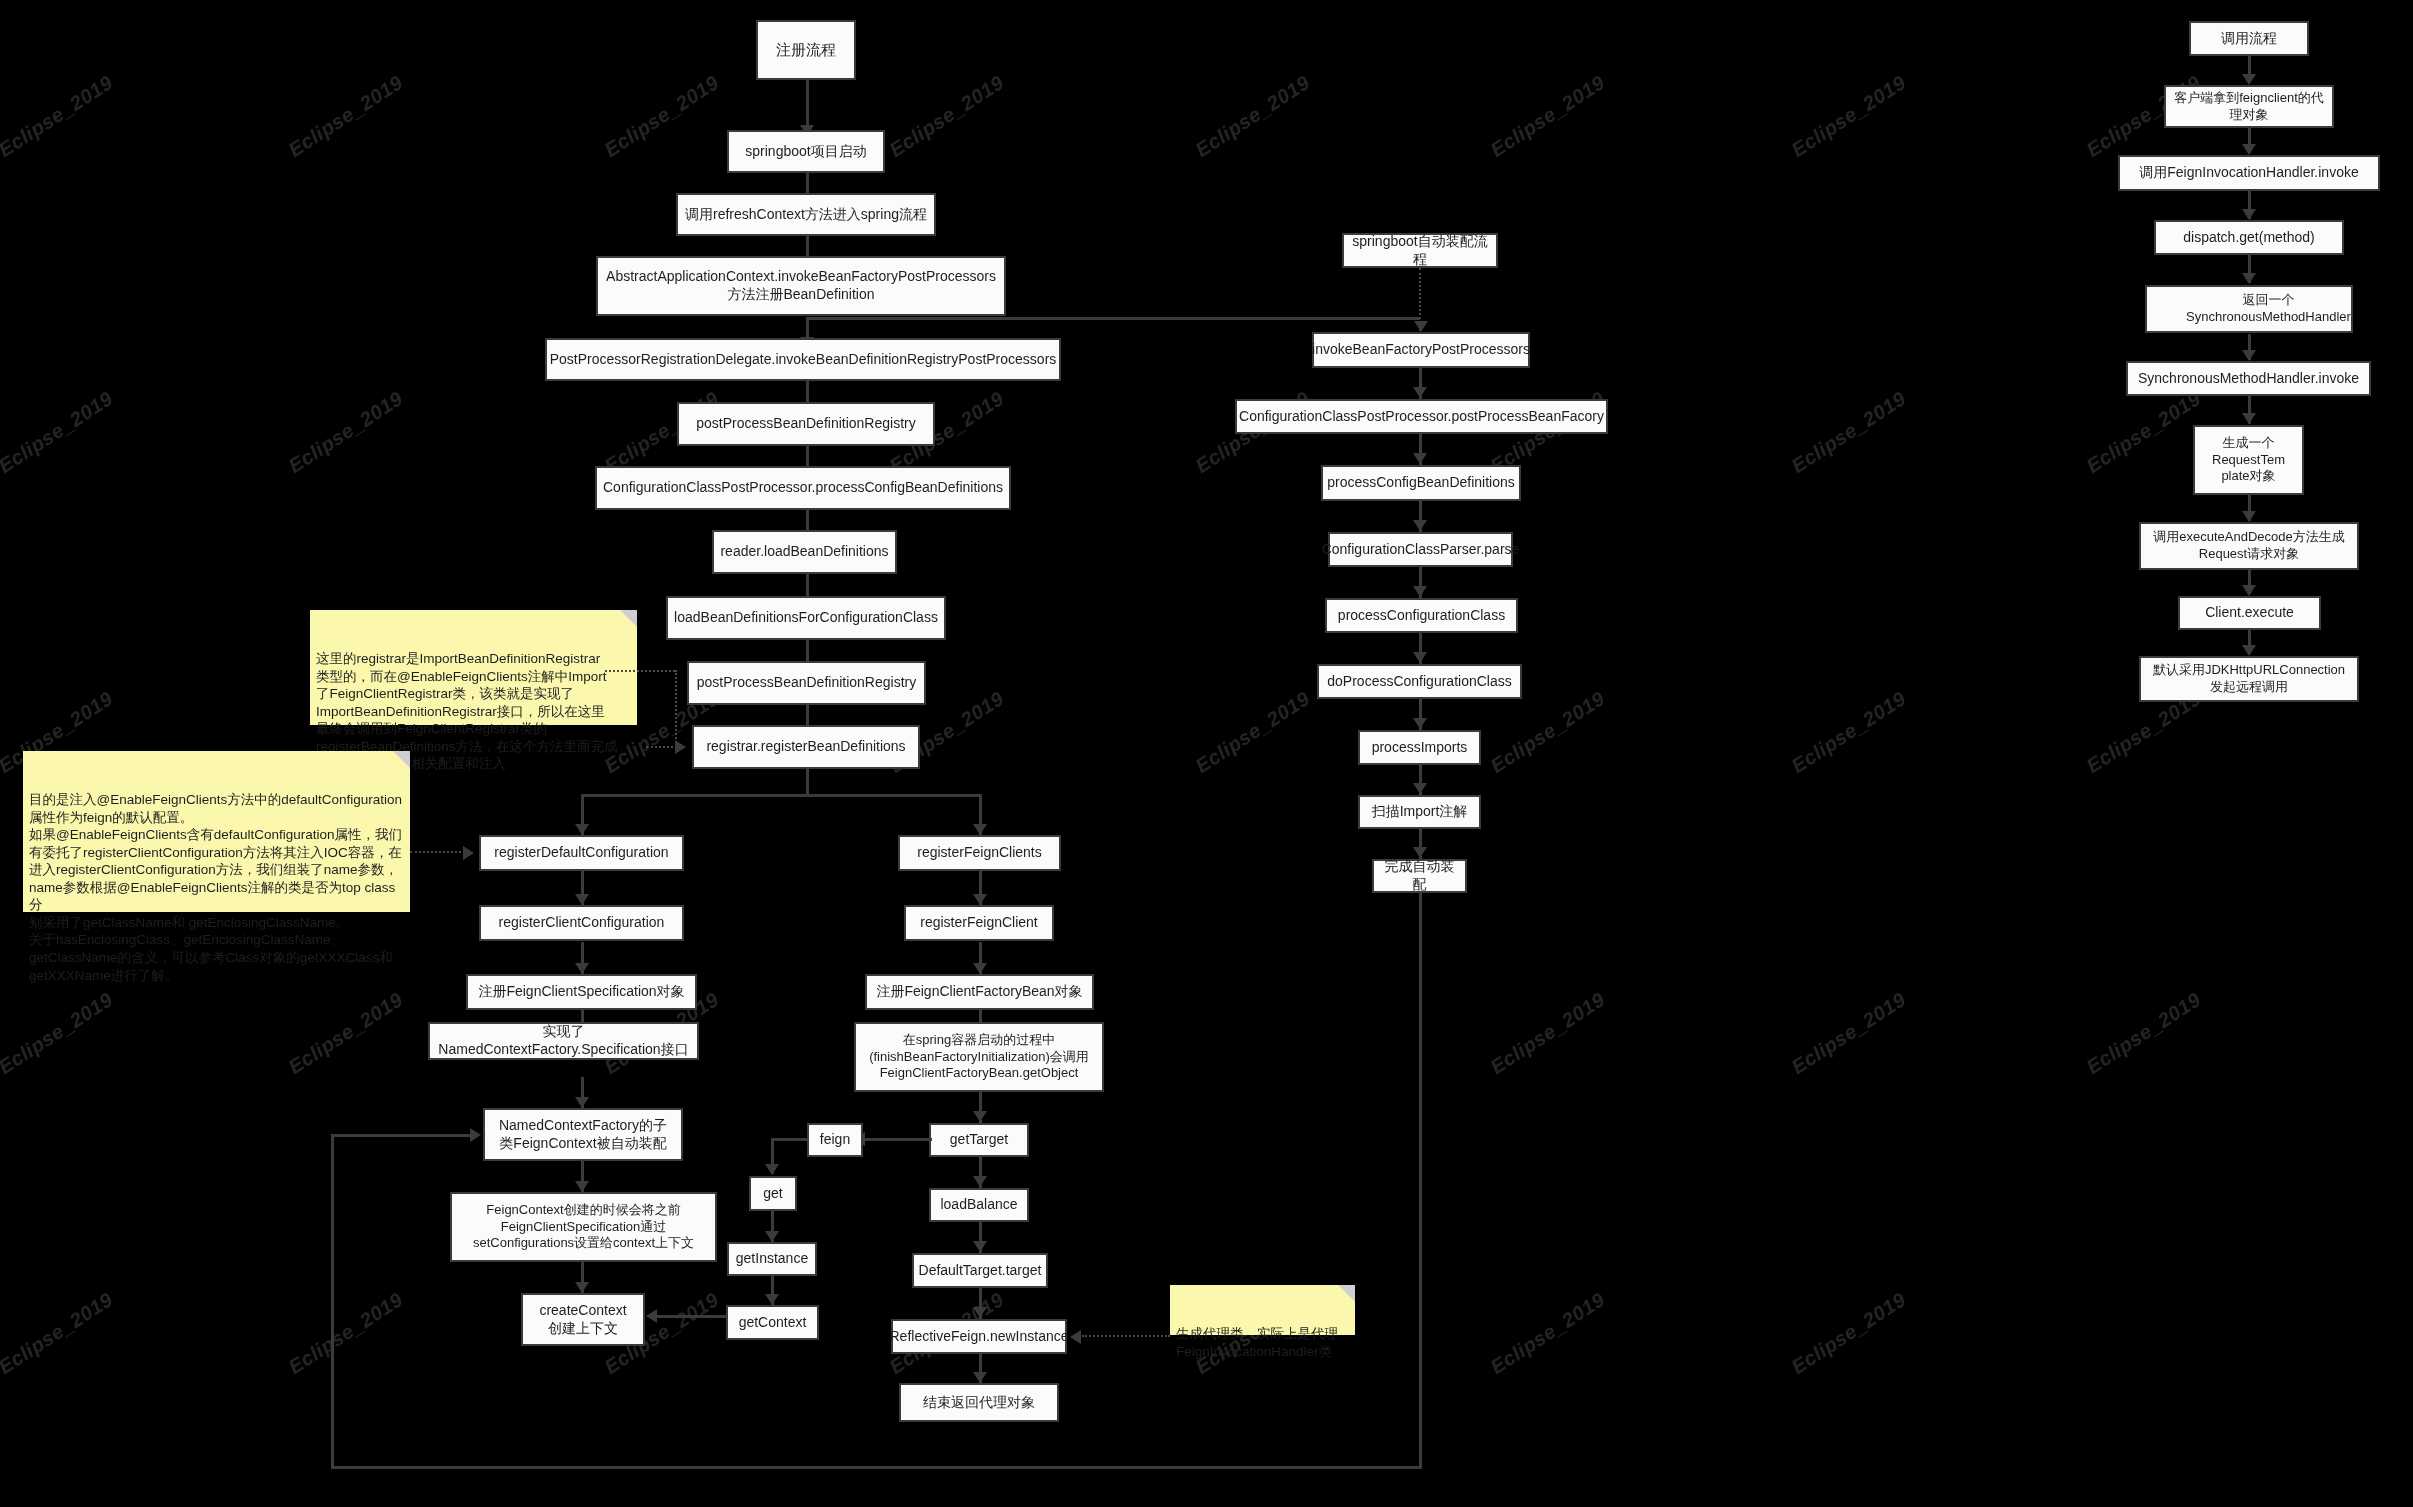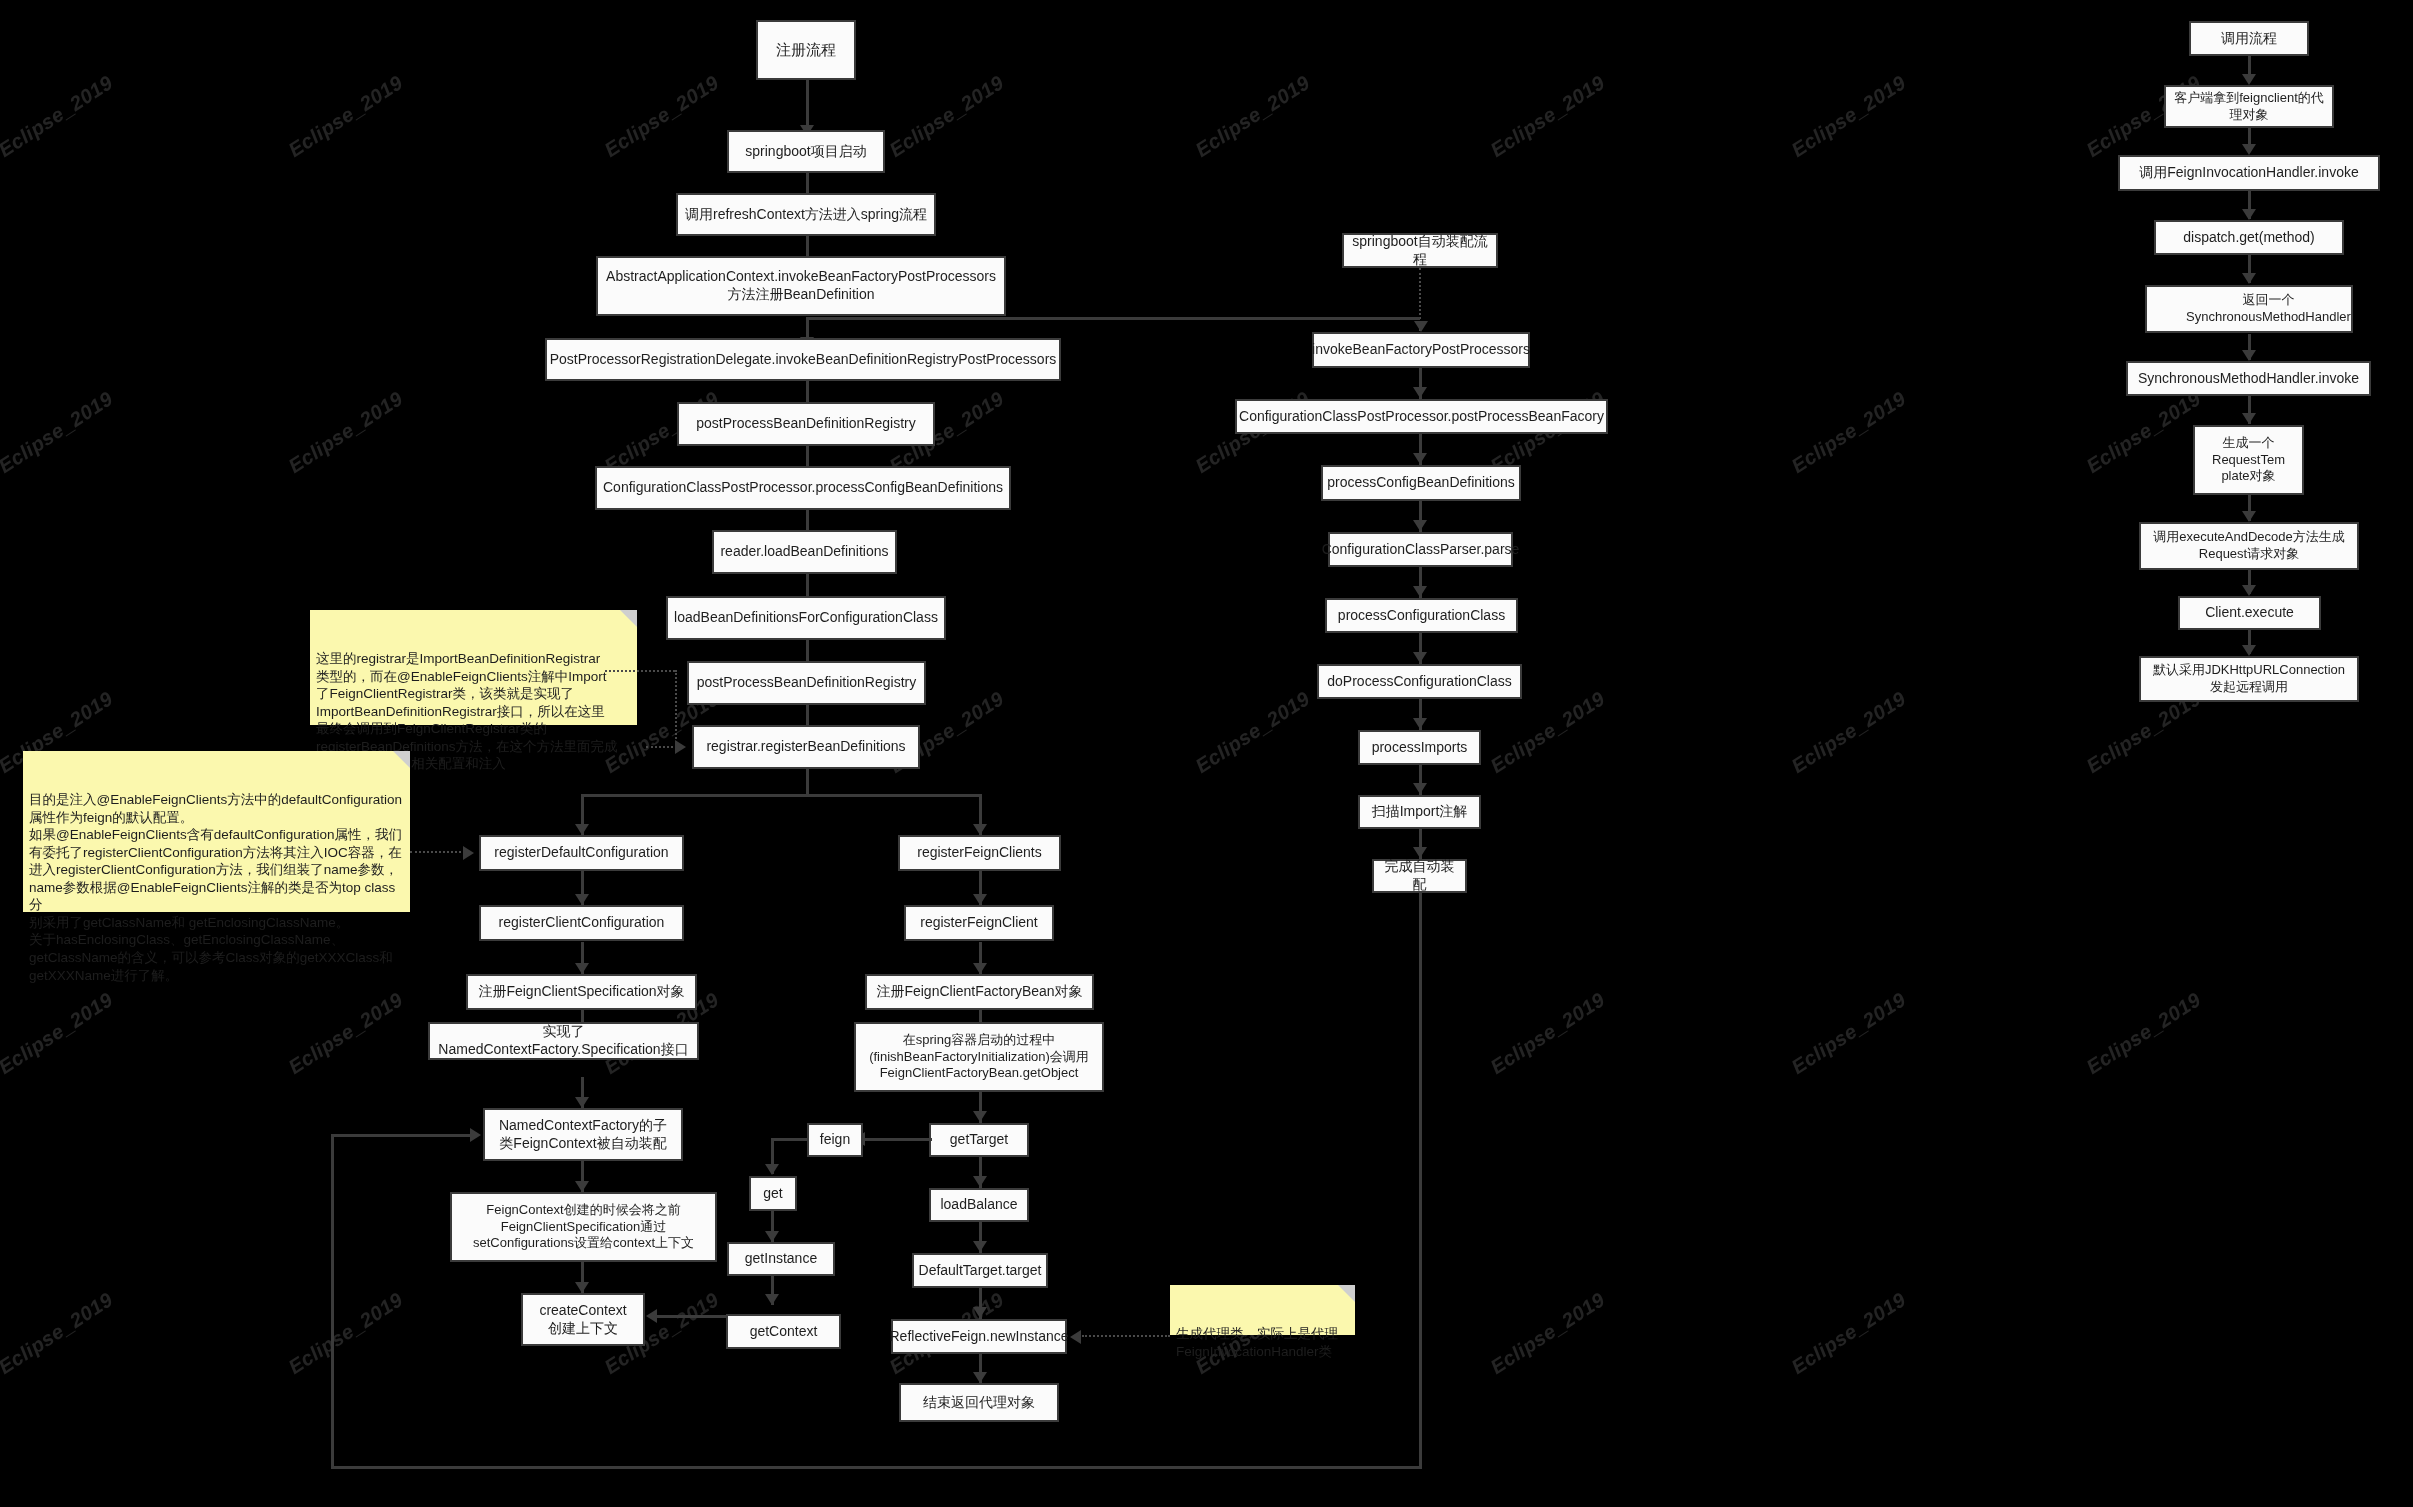--- a/index.html
+++ b/index.html
@@ -172,24 +172,24 @@
   <div class="ln lnh" style="left:862px;top:1138px;width:70px;"></div>
   <div class="ar left" style="left:854px;top:1132px;"></div>
   <div class="node t28" style="left:807px;top:1123px;width:56px;height:34px;">feign</div>
 
   <div class="ln lnh" style="left:771px;top:1138px;width:38px;"></div>
   <div class="ln lnv" style="left:771px;top:1138px;height:36px;"></div>
   <div class="ar down" style="left:765px;top:1164px;"></div>
   <div class="node t28" style="left:749px;top:1176px;width:48px;height:35px;">get</div>
   <div class="ln lnv" style="left:771px;top:1211px;height:31px;"></div>
   <div class="ar down" style="left:765px;top:1231px;"></div>
-  <div class="node t28" style="left:727px;top:1242px;width:108px;height:34px;">getInstance</div>
+  <div class="node t28" style="left:727px;top:1242px;width:90px;height:34px;">getInstance</div>
   <div class="ln lnv" style="left:771px;top:1276px;height:29px;"></div>
   <div class="ar down" style="left:765px;top:1294px;"></div>
-  <div class="node t28" style="left:726px;top:1305px;width:115px;height:35px;margin-top:9px;">getContext</div>
+  <div class="node t28" style="left:726px;top:1305px;width:93px;height:35px;">getContext</div>
 
   <div class="ln lnh" style="left:657px;top:1315px;width:71px;"></div>
   <div class="ar left" style="left:646px;top:1309px;"></div>
 
   <div class="ln lnv" style="left:979px;top:1157px;height:31px;"></div>
   <div class="ar down" style="left:973px;top:1176px;"></div>
   <div class="node t28" style="left:929px;top:1188px;width:100px;height:34px;">loadBalance</div>
   <div class="ln lnv" style="left:979px;top:1222px;height:31px;"></div>
   <div class="ar down" style="left:973px;top:1241px;"></div>
   <div class="node t28" style="left:912px;top:1253px;width:136px;height:35px;">DefaultTarget.target</div>

